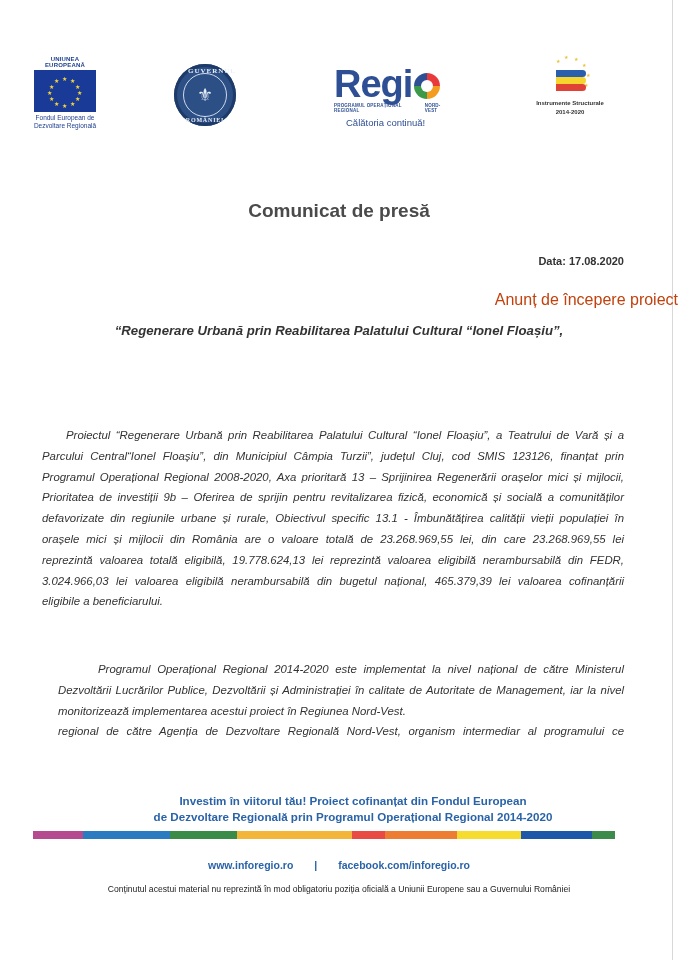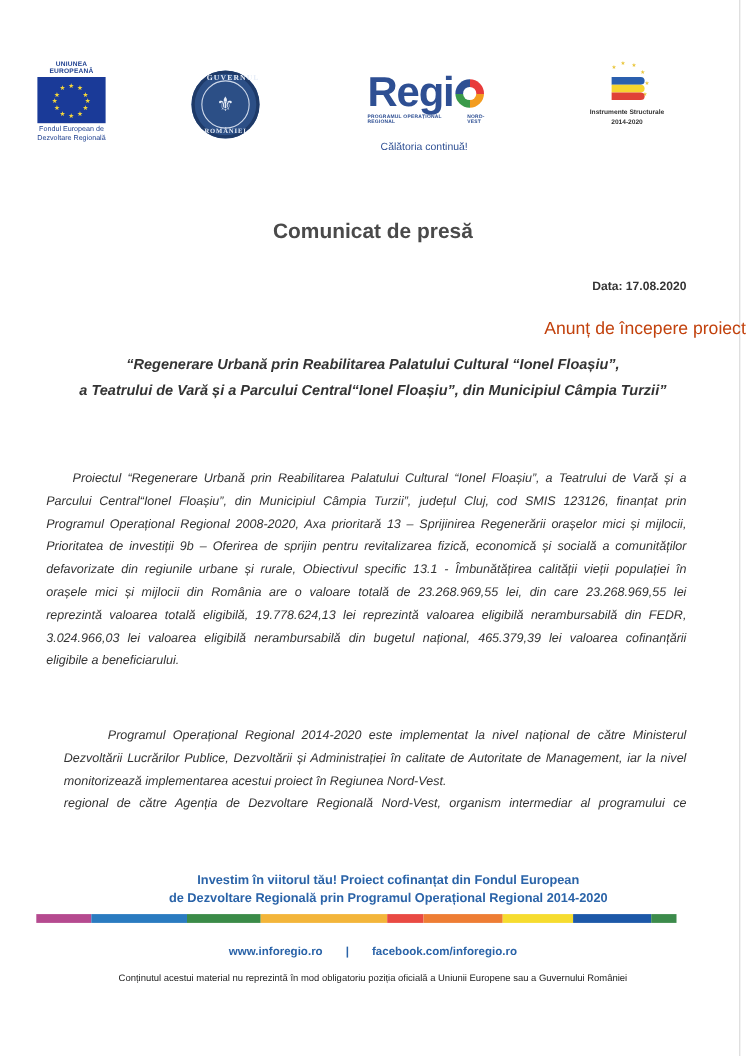--- a/index.html
+++ b/index.html
@@ -18,21 +18,21 @@
   .gov-inner { position: absolute; left: 9px; top: 9px; width: 44px; height: 44px; border-radius: 50%; border: 1px solid #cfd9ea; box-sizing: border-box; }
   .gov-text-top { position: absolute; left: 0; right: 0; top: 3px; text-align: right; color: #e8eef8; font-size: 7px; font-family: "Liberation Serif", serif; font-weight: bold; letter-spacing: 1px; }
   .gov-text-bottom { position: absolute; left: 0; right: 0; bottom: 3px; text-align: center; color: #e8eef8; font-size: 6px; font-family: "Liberation Serif", serif; font-weight: bold; letter-spacing: 0.8px; }
   .gov-eagle { position: absolute; left: 22px; top: 20px; width: 18px; height: 22px; color: #e8eef8; font-size: 18px; line-height: 22px; text-align: center; }
 
   .regio-logo { left: 334px; top: 66px; width: 140px; }
   .regio-word { font-family: "Liberation Sans", sans-serif; font-weight: bold; font-size: 38px; color: #2e4f93; line-height: 36px; letter-spacing: -1px; display: inline-block; }
   .regio-ring { display: inline-block; width: 26px; height: 26px; border-radius: 50%; vertical-align: -2px; margin-left: 2px; background: conic-gradient(#e83a3a 0 90deg, #f39c1f 90deg 180deg, #3a9a4a 180deg 270deg, #2e4f93 270deg 360deg); position: relative; }
   .regio-ring::after { content: ""; position: absolute; left: 7px; top: 7px; width: 12px; height: 12px; border-radius: 50%; background: #fff; }
   .regio-sub { font-size: 4.5px; font-weight: bold; color: #2e4f93; margin-top: 1px; letter-spacing: 0.2px; display: flex; justify-content: space-between; width: 118px; }
-  .regio-tag { font-size: 9.5px; color: #2e4f93; margin-top: 15px; padding-left: 12px; }
+  .regio-tag { font-size: 9.5px; color: #2e4f93; margin-top: 4px; padding-left: 12px; }
 
   .is-logo { left: 530px; top: 54px; width: 80px; text-align: center; }
   .is-graphic { width: 40px; height: 44px; margin: 0 auto; position: relative; }
   .is-band { position: absolute; left: 6px; width: 30px; height: 7px; border-radius: 0 10px 10px 0; }
   .is-star { position: absolute; color: #e9c53a; font-size: 5px; }
   .is-text { font-size: 6px; font-weight: bold; color: #333; line-height: 7px; margin-top: 2px; }
 
   
   .doc-title { position: absolute; left: 0; right: 0; top: 200px; text-align: center; font-size: 19px; font-weight: bold; color: #4a4a4a; }
   .doc-date { position: absolute; right: 54px; top: 255px; font-size: 11px; font-weight: bold; color: #333; }
@@ -112,21 +112,20 @@
   <div class="is-text">Instrumente Structurale</div>
   <div class="is-text">2014-2020</div>
 </div>
 
 <div class="doc-title">Comunicat de presă</div>
 <div class="doc-date">Data: 17.08.2020</div>
 
 <div class="announce-title">Anunț de începere proiect</div>
 <div class="project-title">
   <div>“Regenerare Urbană prin Reabilitarea Palatului Cultural “Ionel Floașiu”,</div>
-  <div>a Teatrului de Vară și a Parcului Central“Ionel Floașiu”, din Municipiul Câmpia Turzii”</div>
 </div>
 
 <div class="body-para p1">
   <span class="line" style="padding-left:4px">Proiectul “Regenerare Urbană prin Reabilitarea Palatului Cultural “Ionel Floașiu”,  a Teatrului de Vară și a</span>
   <span class="line" style="margin-left:-20px">Parcului Central“Ionel Floașiu”, din Municipiul Câmpia Turzii”, județul Cluj, cod SMIS 123126, finanțat prin</span>
   <span class="line" style="margin-left:-20px">Programul Operațional Regional 2008-2020, Axa prioritară 13 – Sprijinirea Regenerării orașelor mici și mijlocii,</span>
   <span class="line" style="margin-left:-20px">Prioritatea de investiții 9b – Oferirea de sprijin pentru revitalizarea fizică, economică și socială a comunităților</span>
   <span class="line" style="margin-left:-20px">defavorizate din regiunile urbane și rurale, Obiectivul specific 13.1  - Îmbunătățirea calității vieții populației în</span>
   <span class="line" style="margin-left:-20px">orașele mici și mijlocii din România are o valoare totală de 23.268.969,55 lei, din care 23.268.969,55 lei</span>
   <span class="line" style="margin-left:-20px">reprezintă valoarea totală eligibilă, 19.778.624,13 lei reprezintă valoarea eligibilă nerambursabilă din FEDR,</span>

